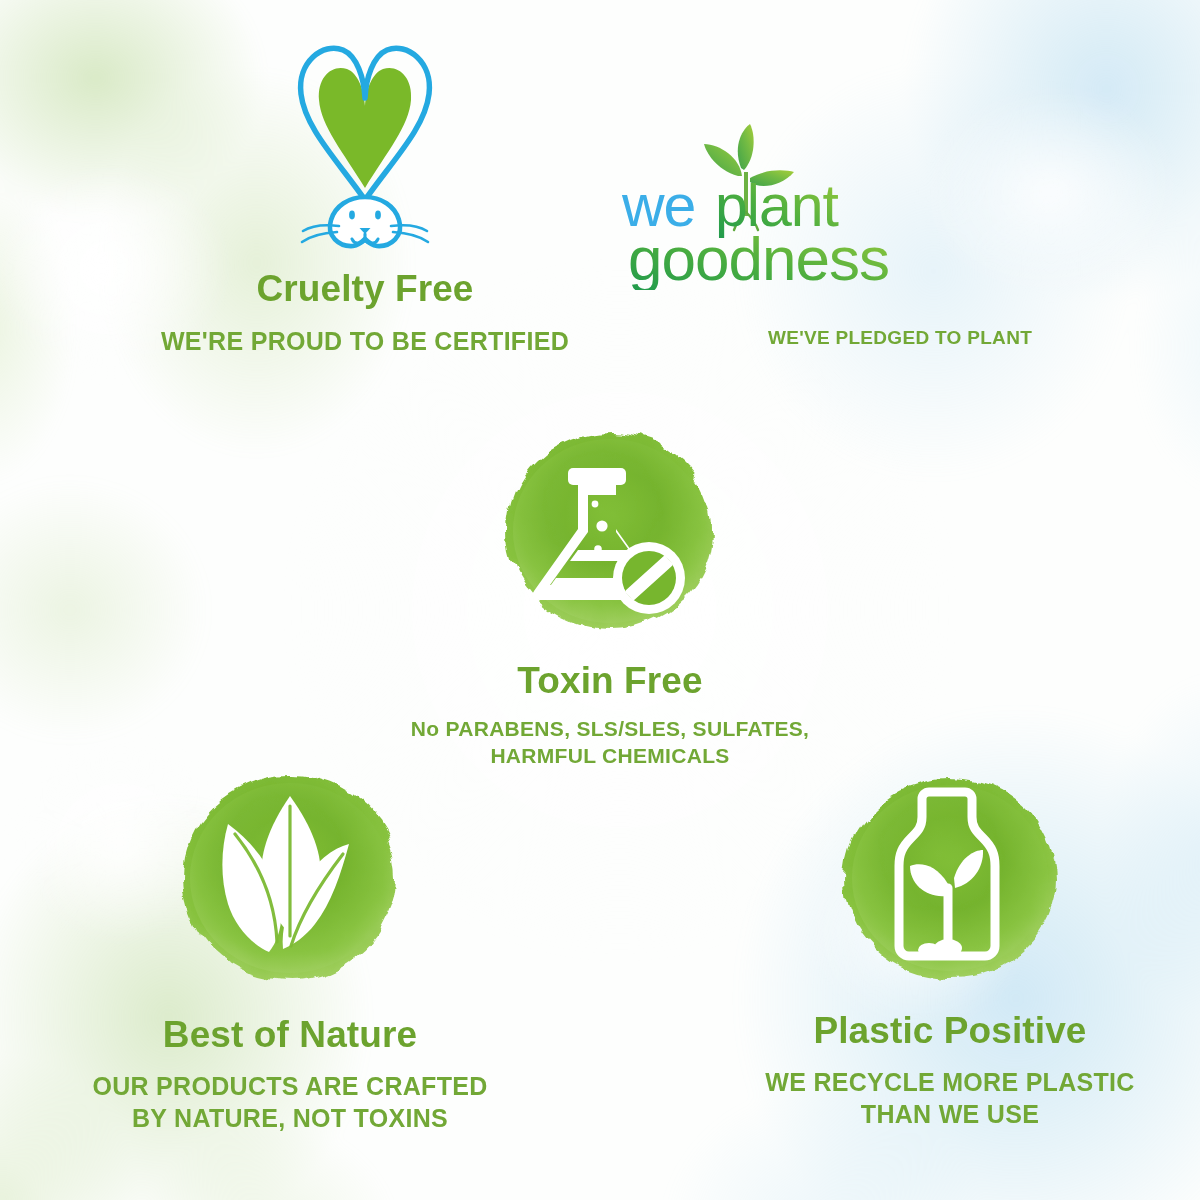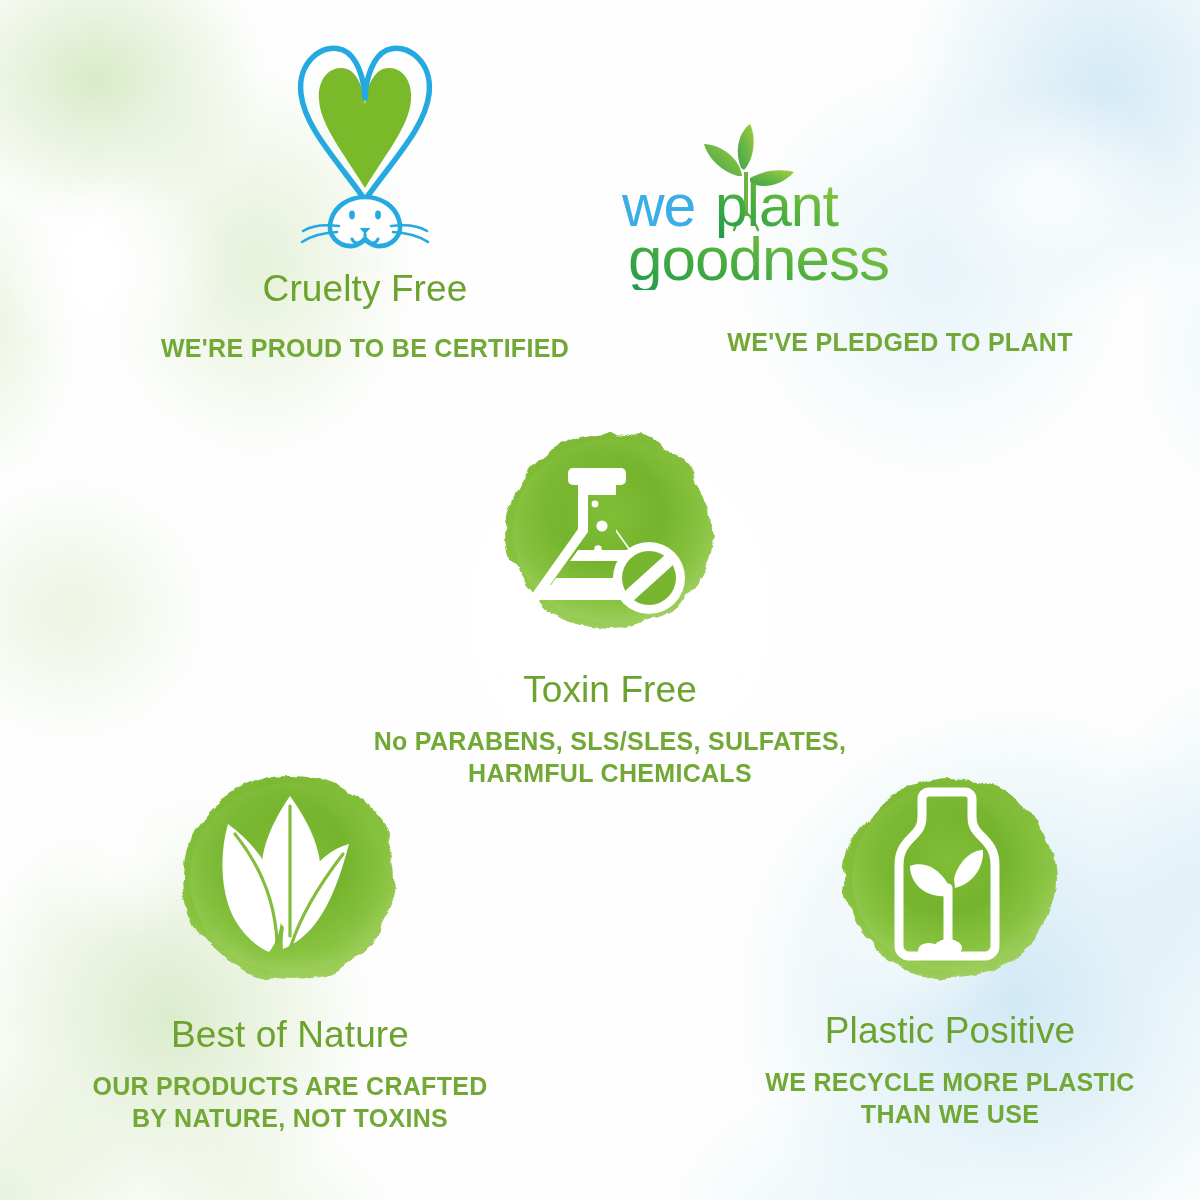--- a/index.html
+++ b/index.html
@@ -78,21 +78,21 @@
   }
   .wash-core{
     left:210px;top:180px;width:820px;height:860px;
     background:radial-gradient(closest-side at 50% 50%, rgba(255,255,255,.96), rgba(255,255,255,0) 78%);
     filter:blur(14px);
   }
 
   
   .block{position:absolute;text-align:center;}
   .title{
-    font-weight:400;
+    font-weight:700;
     color:#6CA32E;
     letter-spacing:.1px;
     line-height:1.05;
     white-space:nowrap;
   }
   .subtitle{
     font-weight:700;
     color:#72A836;
     text-transform:uppercase;
     line-height:1.28;
@@ -100,28 +100,28 @@
   }
   .subtitle .lc{text-transform:none;}
 
   
   .disc{position:relative;}
   .disc svg{display:block;}
 
   
   #blk-cruelty{left:45px;top:40px;width:640px;}
   #blk-cruelty .title{font-size:37px;margin-top:14px;}
-  #blk-cruelty .subtitle{font-size:25px;margin-top:23px;}
+  #blk-cruelty .subtitle{font-size:25px;margin-top:16px;}
 
   #blk-plant{left:610px;top:120px;width:580px;}
-  #blk-plant .subtitle{font-size:25px;margin-top:36px;}
+  #blk-plant .subtitle{font-size:19px;margin-top:36px;}
 
   #blk-toxin{left:300px;top:418px;width:620px;}
-  #blk-toxin .title{font-size:37px;margin-top:27px;}
-  #blk-toxin .subtitle{font-size:25px;margin-top:15px;}
+  #blk-toxin .title{font-size:37px;margin-top:18px;}
+  #blk-toxin .subtitle{font-size:21px;margin-top:15px;}
 
   #blk-nature{left:-20px;top:760px;width:620px;}
   #blk-nature .title{font-size:37px;margin-top:20px;}
   #blk-nature .subtitle{font-size:25px;margin-top:15px;}
 
   #blk-plastic{left:640px;top:762px;width:620px;}
   #blk-plastic .title{font-size:37px;margin-top:18px;}
   #blk-plastic .subtitle{font-size:25px;margin-top:15px;}
 
   .icon-row{display:flex;justify-content:center;align-items:flex-end;}

